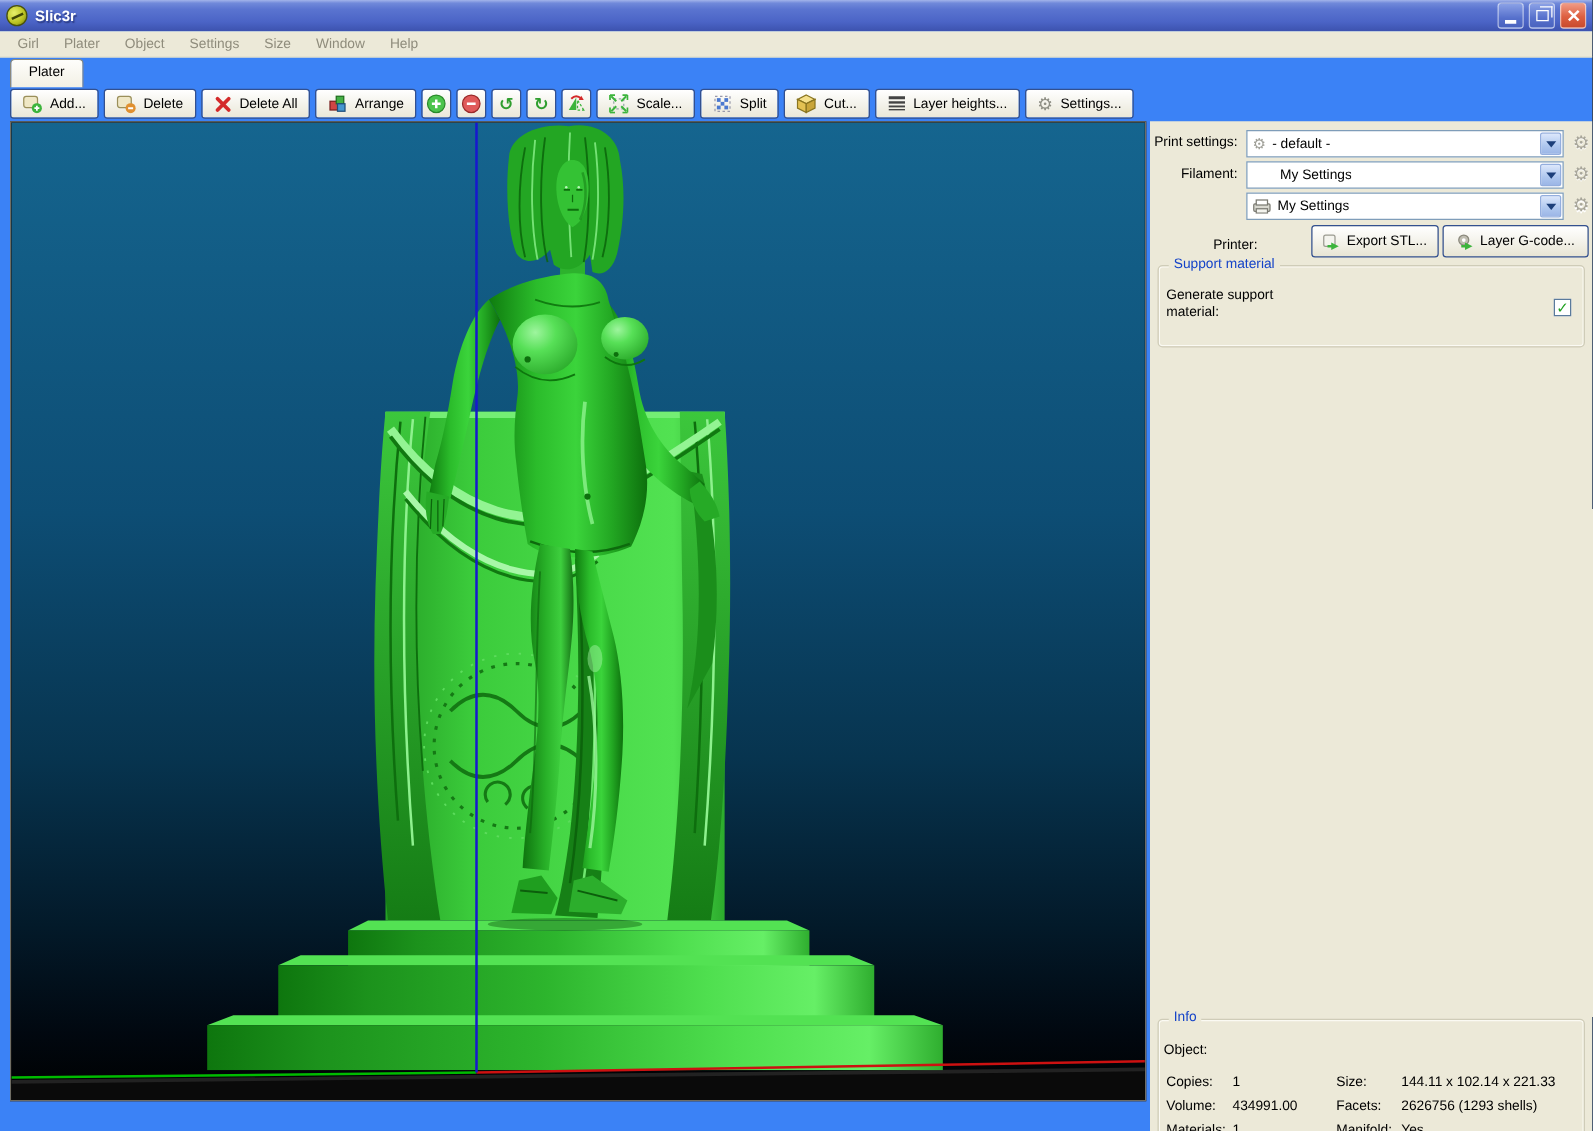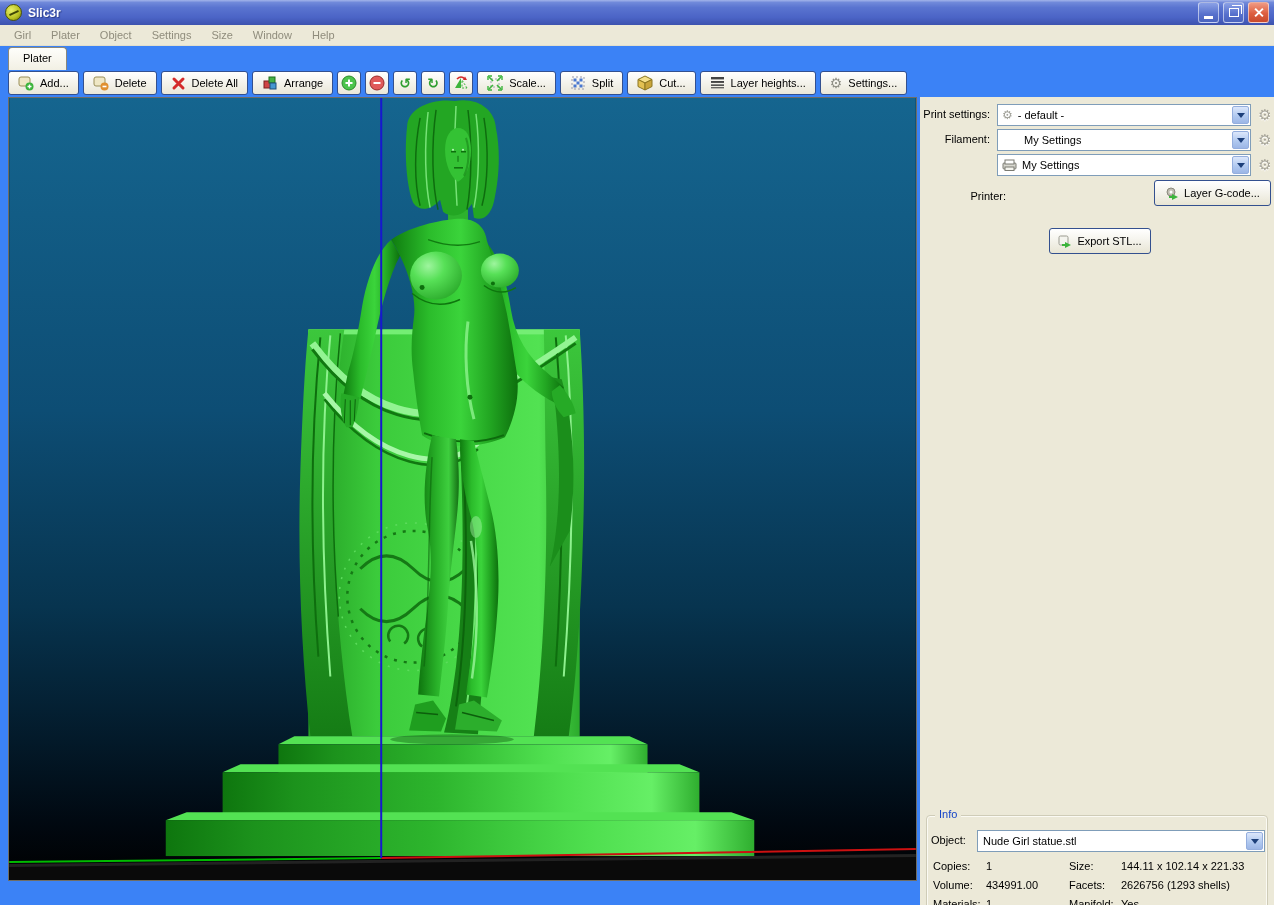--- a/index.html
+++ b/index.html
@@ -386,46 +386,47 @@
       <svg class="cicon" width="15" height="12">
           <rect x="1" y="4" width="13" height="6" rx="1" fill="#d8d8d0" stroke="#7a7a72"></rect>
           <rect x="3" y="1" width="9" height="4" fill="#fff" stroke="#7a7a72"></rect>
           <rect x="3" y="8" width="9" height="3.5" fill="#f4f4ee" stroke="#7a7a72"></rect>
         </svg>
       <span class="ctext">My Settings</span>
       <span class="arrowbtn"></span>
     </div>
     <div class="gearbtn" style="left:336px;top:59px;">⚙</div>
 
-    <div class="xp-btn" style="left:129px;top:83px;width:102px;margin-top:48px;">
+    <div class="xp-btn" style="left:129px;top:83px;width:102px;">
       <svg width="15" height="15">
           <rect x="1" y="2" width="9" height="9" rx="1.5" fill="#f4f4ee" stroke="#9a9a90"></rect>
           <polygon points="7,8 13,11 7,14" fill="#3cb43c"></polygon>
           <rect x="4" y="10" width="4" height="2" fill="#3cb43c"></rect>
         </svg>
       <span>Export STL...</span>
     </div>
     <div class="xp-btn" style="left:234px;top:83px;width:117px;">
       <svg width="15" height="15">
           <circle cx="6" cy="6" r="4" fill="#c0beb2" stroke="#8a887c"></circle>
           <circle cx="6" cy="6" r="1.5" fill="#fff"></circle>
           <polygon points="7,8 13,11 7,14" fill="#3cb43c"></polygon>
           <rect x="4" y="10" width="4" height="2" fill="#3cb43c"></rect>
         </svg>
       <span>Layer G-code...</span>
     </div>
 
+    <div class="groupbox" style="left:6px;top:115px;width:342px;height:66px;">
+      <div class="gb-title">Support material</div>
+      <div style="position:absolute;left:6px;top:16px;width:120px;line-height:14px;">Generate support material:</div>
+      <div class="checkbox" style="right:10px;top:26px;"></div>
+    </div>
 
     <div class="groupbox" style="left:6px;top:706px;width:342px;height:99px;margin-top:12px;">
       <div class="gb-title">Info</div>
       <div style="position:absolute;left:4px;top:18px;">Object:</div>
-      <div class="combo" style="left:50px;top:14px;width:288px;">
-        <span class="ctext">Nude Girl statue.stl</span>
-        <span class="arrowbtn"></span>
-      </div>
       <div class="info-grid-label" style="left:6px;top:44px;">Copies:</div>
       <div class="info-grid-value" style="left:59px;top:44px;">1</div>
       <div class="info-grid-label" style="left:142px;top:44px;">Size:</div>
       <div class="info-grid-value" style="left:194px;top:44px;">144.11 x 102.14 x 221.33</div>
       <div class="info-grid-label" style="left:6px;top:63px;">Volume:</div>
       <div class="info-grid-value" style="left:59px;top:63px;">434991.00</div>
       <div class="info-grid-label" style="left:142px;top:63px;">Facets:</div>
       <div class="info-grid-value" style="left:194px;top:63px;">2626756 (1293 shells)</div>
       <div class="info-grid-label" style="left:6px;top:82px;">Materials:</div>
       <div class="info-grid-value" style="left:59px;top:82px;">1</div>

